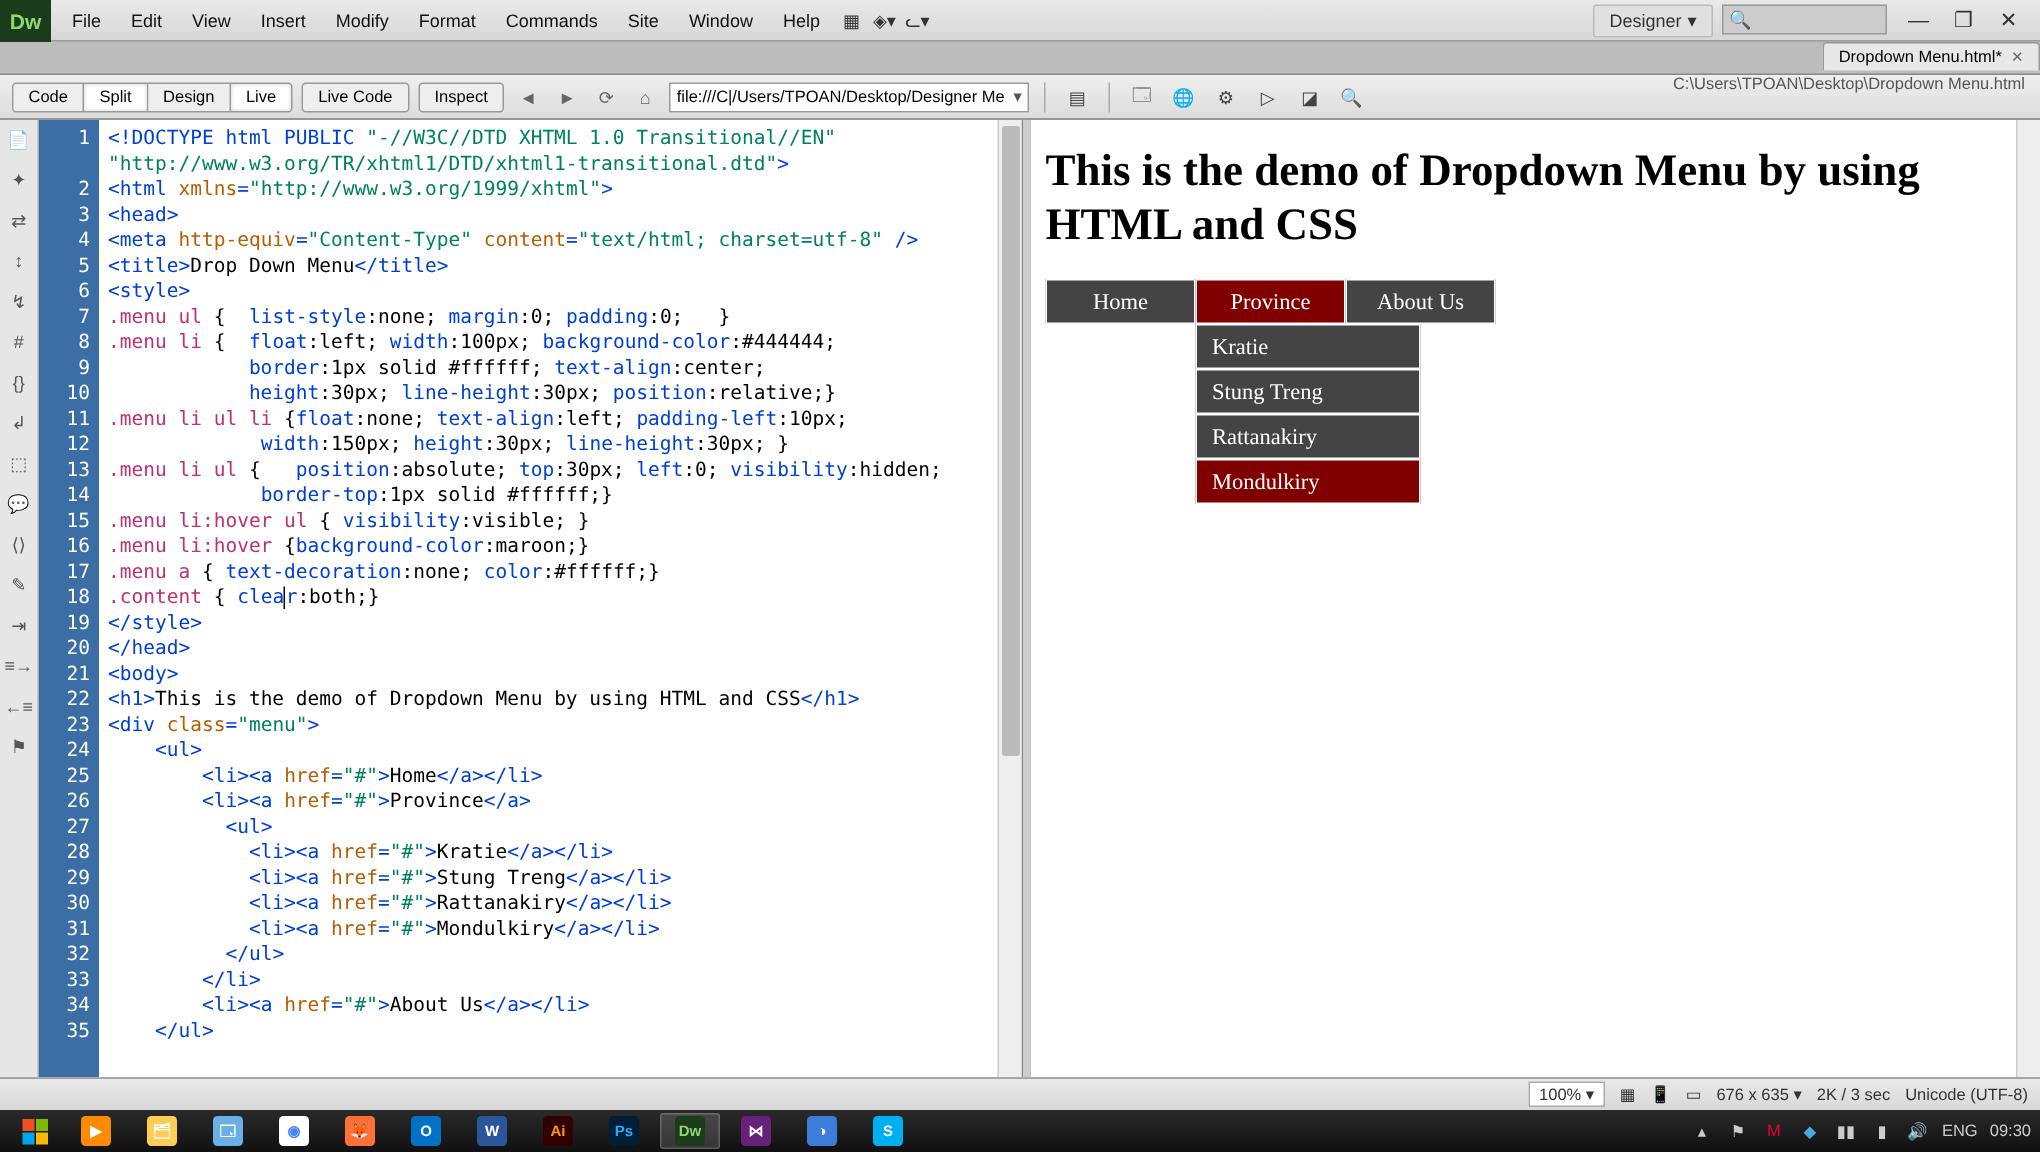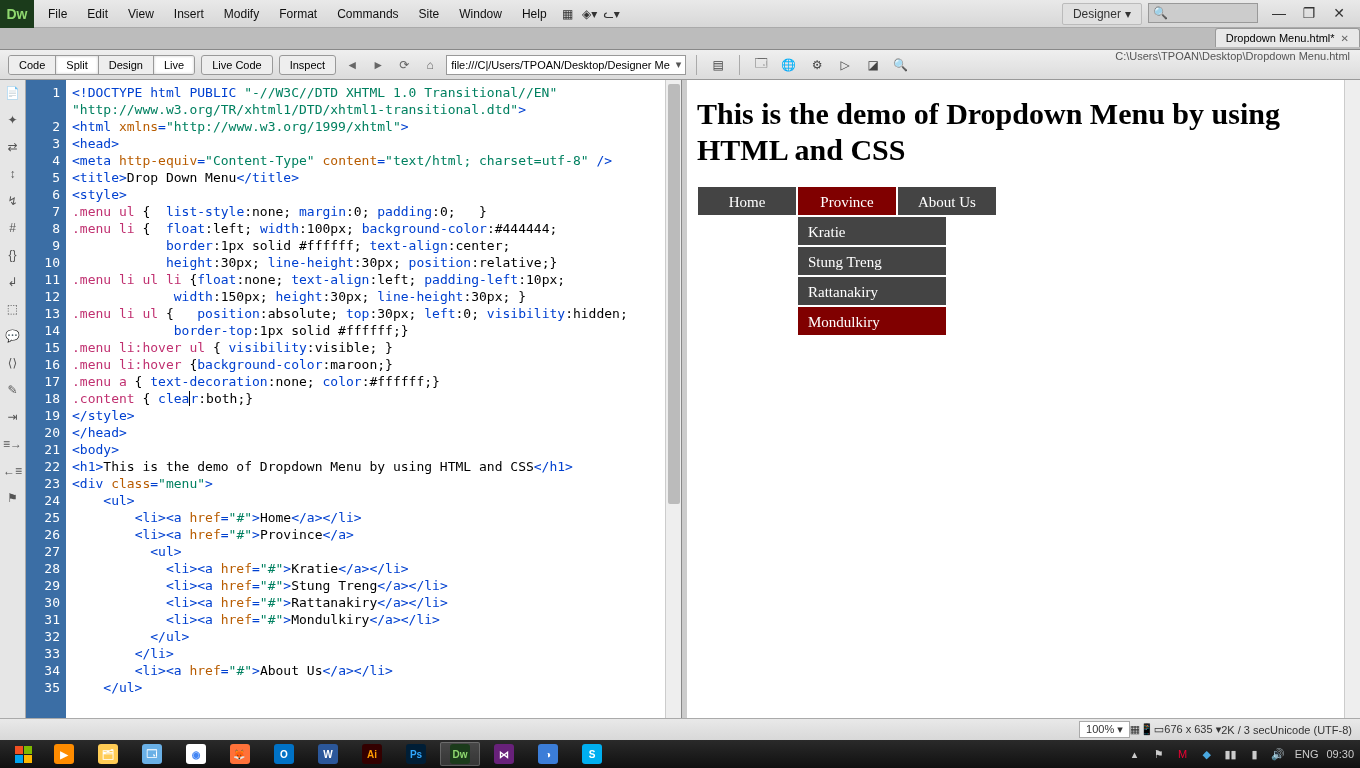--- a/index.html
+++ b/index.html
@@ -62,21 +62,21 @@
 .preview .pmenu .mi { width:100px; height:30px; line-height:30px; text-align:center; border:1px solid #fff; background:#444; color:#fff; font-size:15px;}
 .preview .pmenu .mi.active { background:#800000;}
 .preview .dropdown { position:absolute; left:110px; top:233px; }
 .preview .dropdown .di { width:150px; height:30px; line-height:30px; padding-left:10px; background:#444; color:#fff; border:1px solid #fff; font-size:15px;}
 .preview .dropdown .di.hover { background:#800000;}
 .preview .pcontent { font-size:22px; font-weight:bold; margin-top:2px;}
 .prev-scroll { position:absolute; right:0; top:0; width:16px; height:100%; background:#eee; border-left:1px solid #ccc;}
 
 
 .statusbar { height:22px; background:linear-gradient(#e9e9e9,#d8d8d8); border-top:1px solid #aaa; display:flex; align-items:center; font-size:11px; color:#333; padding:0 8px;}
-.statusbar .sb-right { margin-left:auto; display:flex; align-items:center; }
+.statusbar .sb-right { margin-left:auto; display:flex; align-items:center; gap:10px;}
 .statusbar .sel { border:1px solid #aaa; padding:1px 6px; background:#fff;}
 
 
 .taskbar { height:28px; background:linear-gradient(#2a2a2a,#101010); display:flex; align-items:center; padding:0 6px; gap:4px;}
 .taskbar .start { width:34px; height:24px; display:flex;align-items:center;justify-content:center;}
 .taskbar .tb-app { width:40px; height:24px; display:flex;align-items:center;justify-content:center; border-radius:2px;}
 .taskbar .tb-app.active { background:rgba(255,255,255,.15); box-shadow: inset 0 0 0 1px rgba(255,255,255,.2);}
 .taskbar .tray { margin-left:auto; display:flex; align-items:center; gap:8px; color:#ccc; font-size:11px;}
 .taskbar .tray .t-icon { width:16px; height:16px; display:flex;align-items:center;justify-content:center; font-size:11px;}
 

